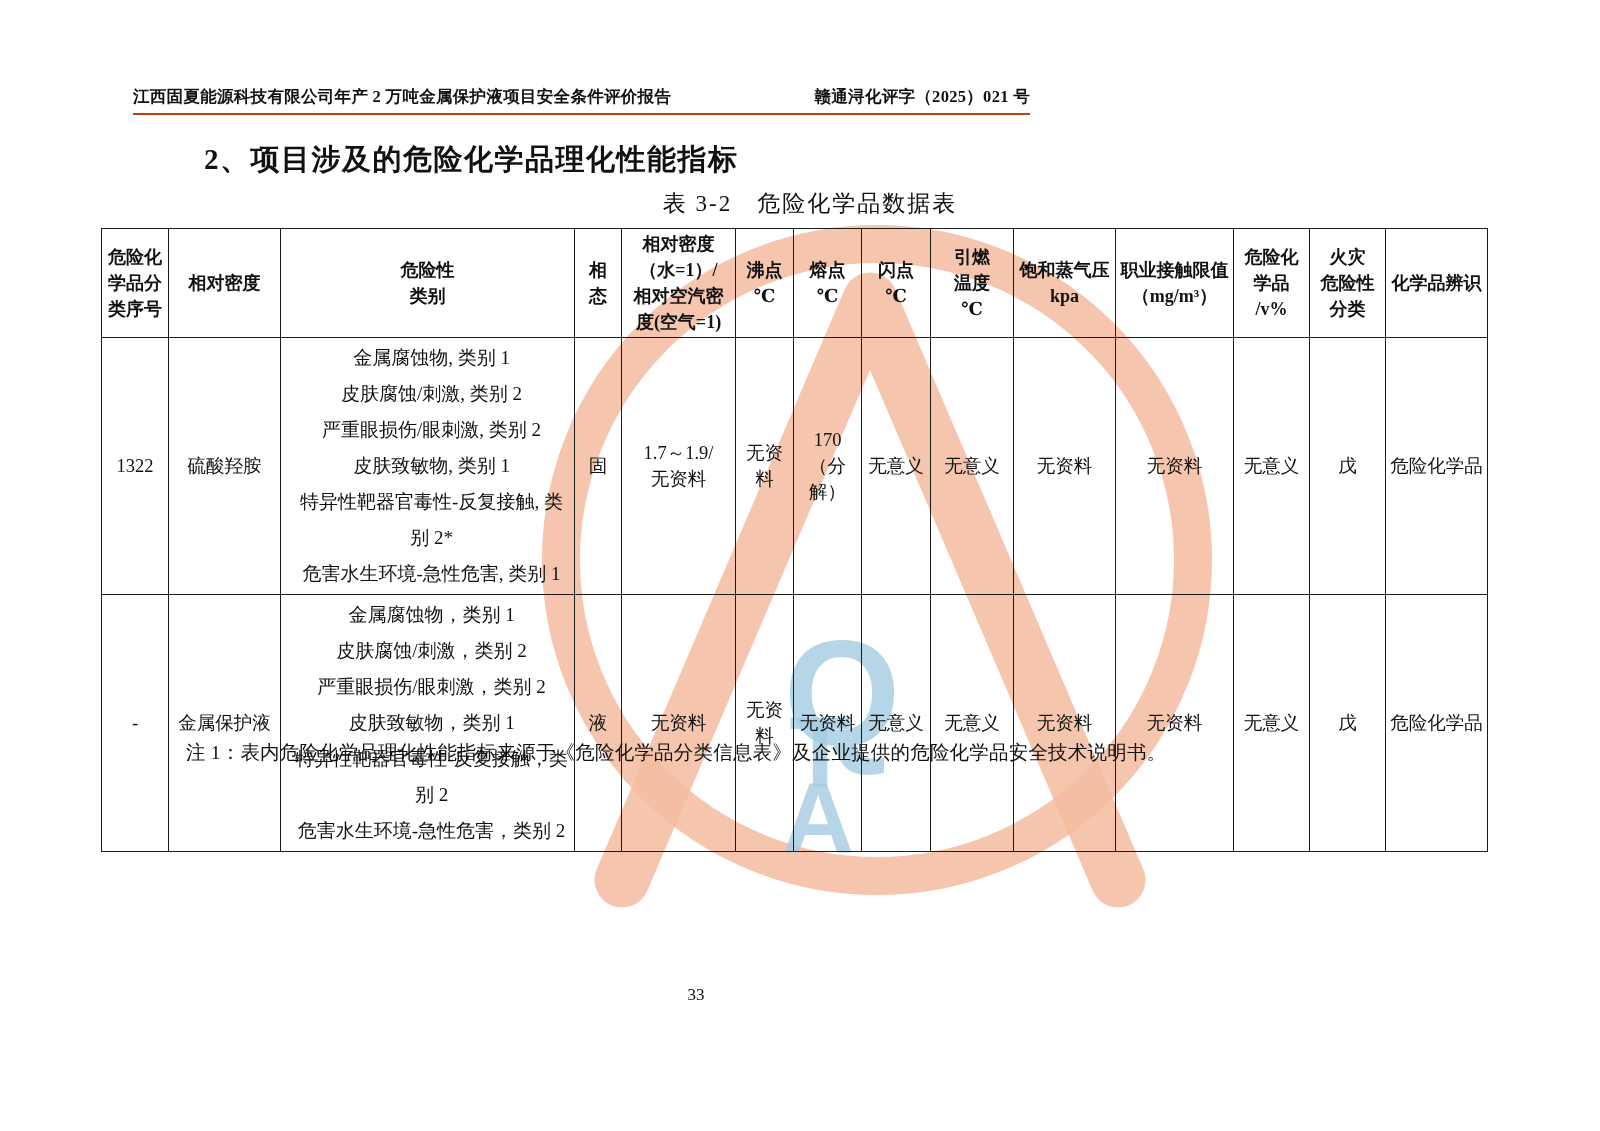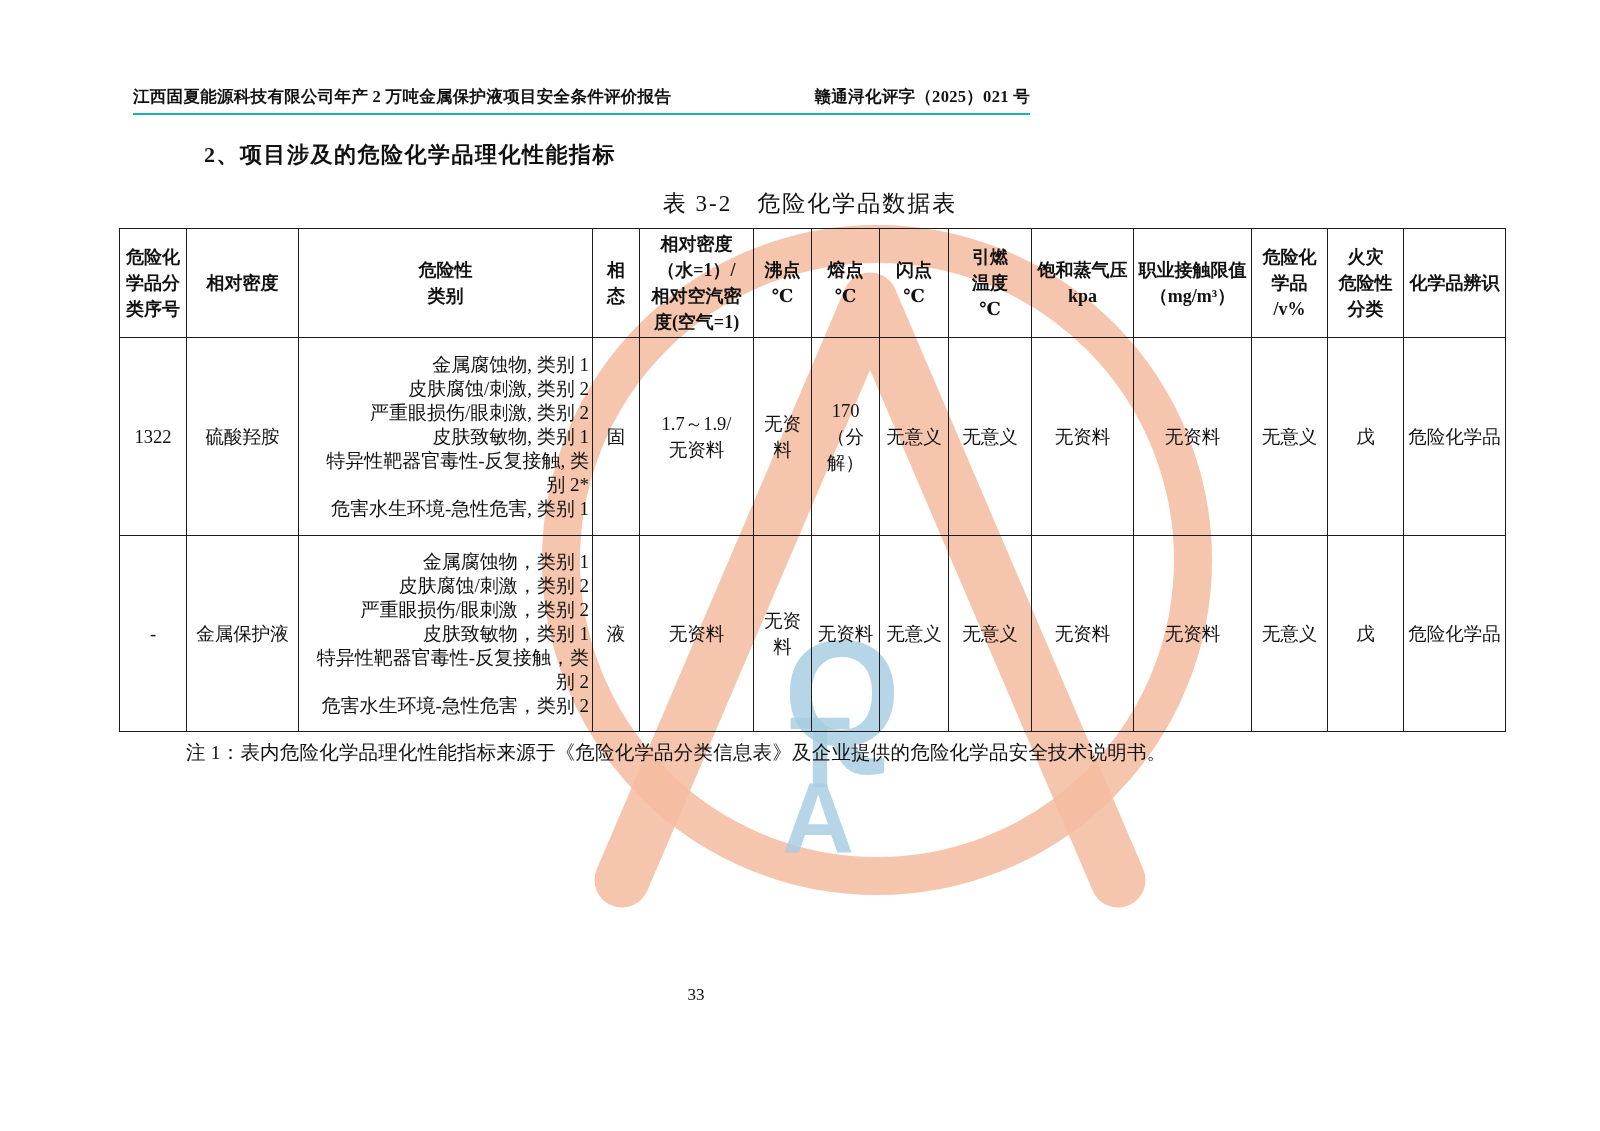--- a/index.html
+++ b/index.html
@@ -14,42 +14,42 @@
   .wm-company {
     position:absolute; left:424px; top:506px; white-space:nowrap;
     font-family:"Liberation Sans","DejaVu Sans",sans-serif;
     font-size:95px; font-weight:bold; color:#b2b2b2; opacity:0.88; letter-spacing:0px;
   }
   
   .content { position:absolute; inset:0; z-index:1; }
   .doc-header {
     position:absolute; left:133px; top:86px; width:897px;
     display:flex; justify-content:space-between; align-items:flex-end;
-    border-bottom:2px solid #14b8a6; padding-bottom:5px;
+    border-bottom:2px solid #c2410c; padding-bottom:5px;
     font-size:16.5px; font-weight:bold; letter-spacing:0.3px;
   }
   .section-title {
     position:absolute; left:204px; top:140px;
-    font-size:22px; font-weight:bold; letter-spacing:1.5px;
+    font-size:29px; font-weight:bold; letter-spacing:1.5px;
   }
   .table-title {
     position:absolute; left:117px; top:188px; width:1386px; text-align:center;
     font-size:23px; font-weight:normal; letter-spacing:2px;
   }
   table.data {
-    position:absolute; left:119px; top:228px; width:1386px;
+    position:absolute; left:101px; top:228px; width:1386px;
     border-collapse:collapse; table-layout:fixed; background:transparent;
   }
   .data th, .data td {
     border:1px solid #1c1c1c; white-space:pre-line; vertical-align:middle;
     padding:2px 3px; overflow:hidden;
   }
   .data th { font-size:18px; font-weight:bold; text-align:center; line-height:26px; }
   .data td { font-size:18.5px; font-weight:normal; text-align:center; line-height:26px; }
-  .data td.hazard { text-align:right; padding-left:11px; font-size:19px; line-height:24px; }
+  .data td.hazard { text-align:center; padding-left:11px; font-size:19px; line-height:36px; }
   .data thead tr { height:103px; }
   .data tr.r1 { height:198px; }
   .data tr.r2 { height:196px; }
   .notes {
     position:absolute; left:146px; top:736px; width:1314px;
     font-size:19.5px; line-height:33px; text-align:justify; letter-spacing:0.2px;
   }
   .notes p { margin:0; text-indent:2.05em; }
   .page-num {
     position:absolute; left:0; top:985px; width:1392px; text-align:center; font-size:17px;

